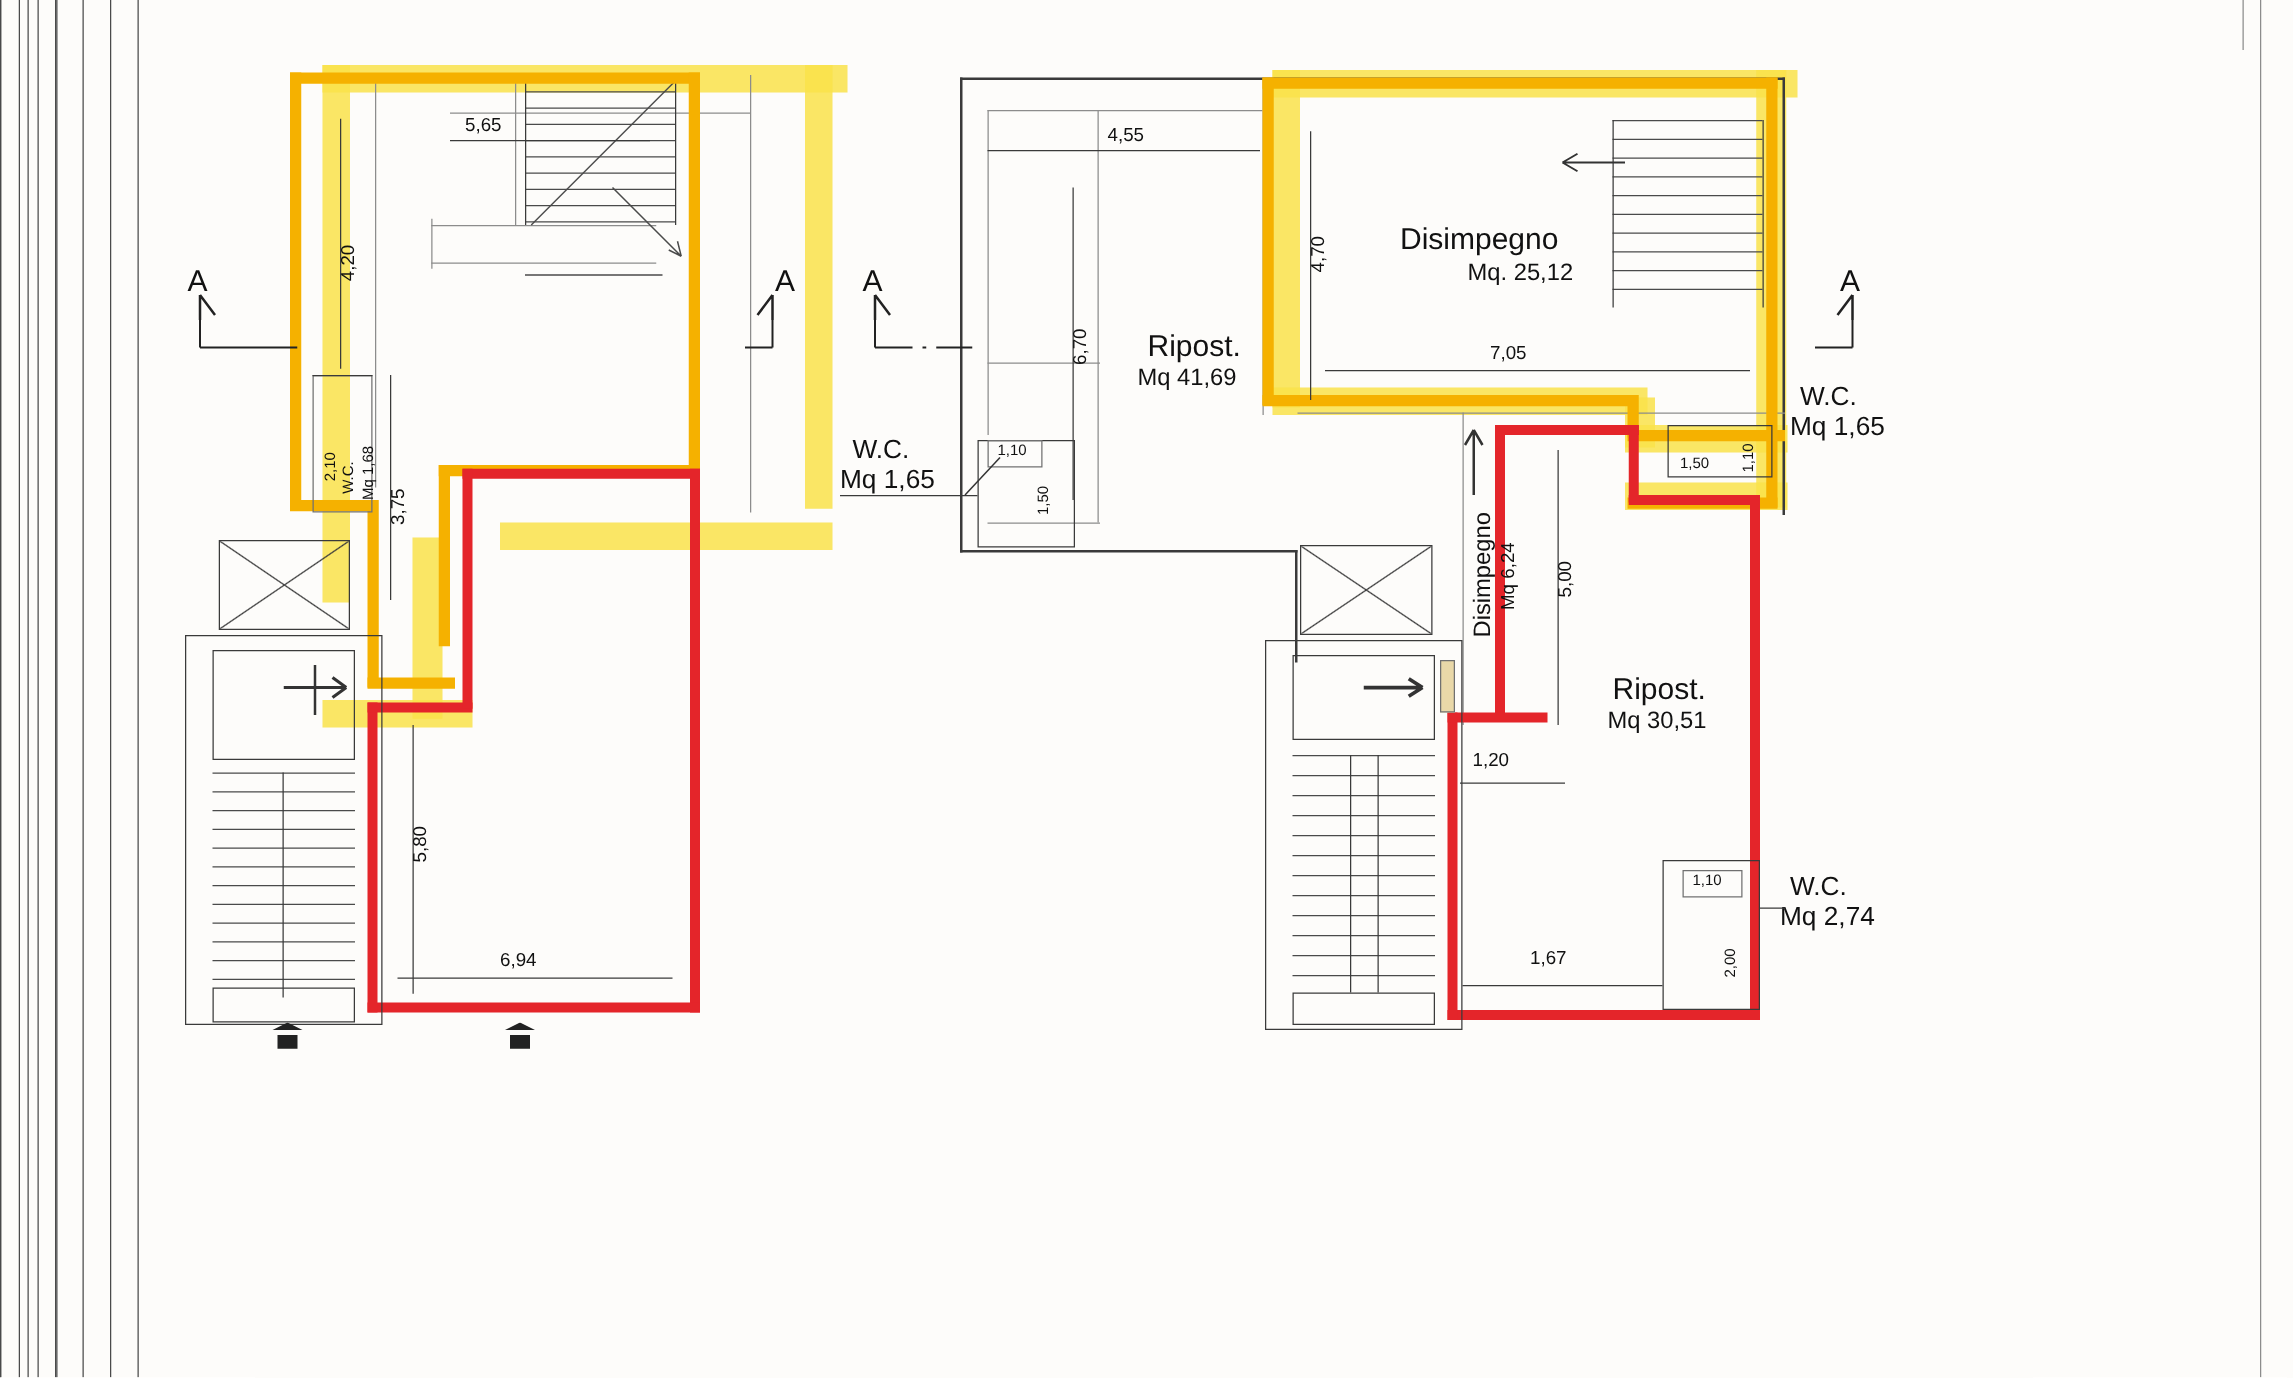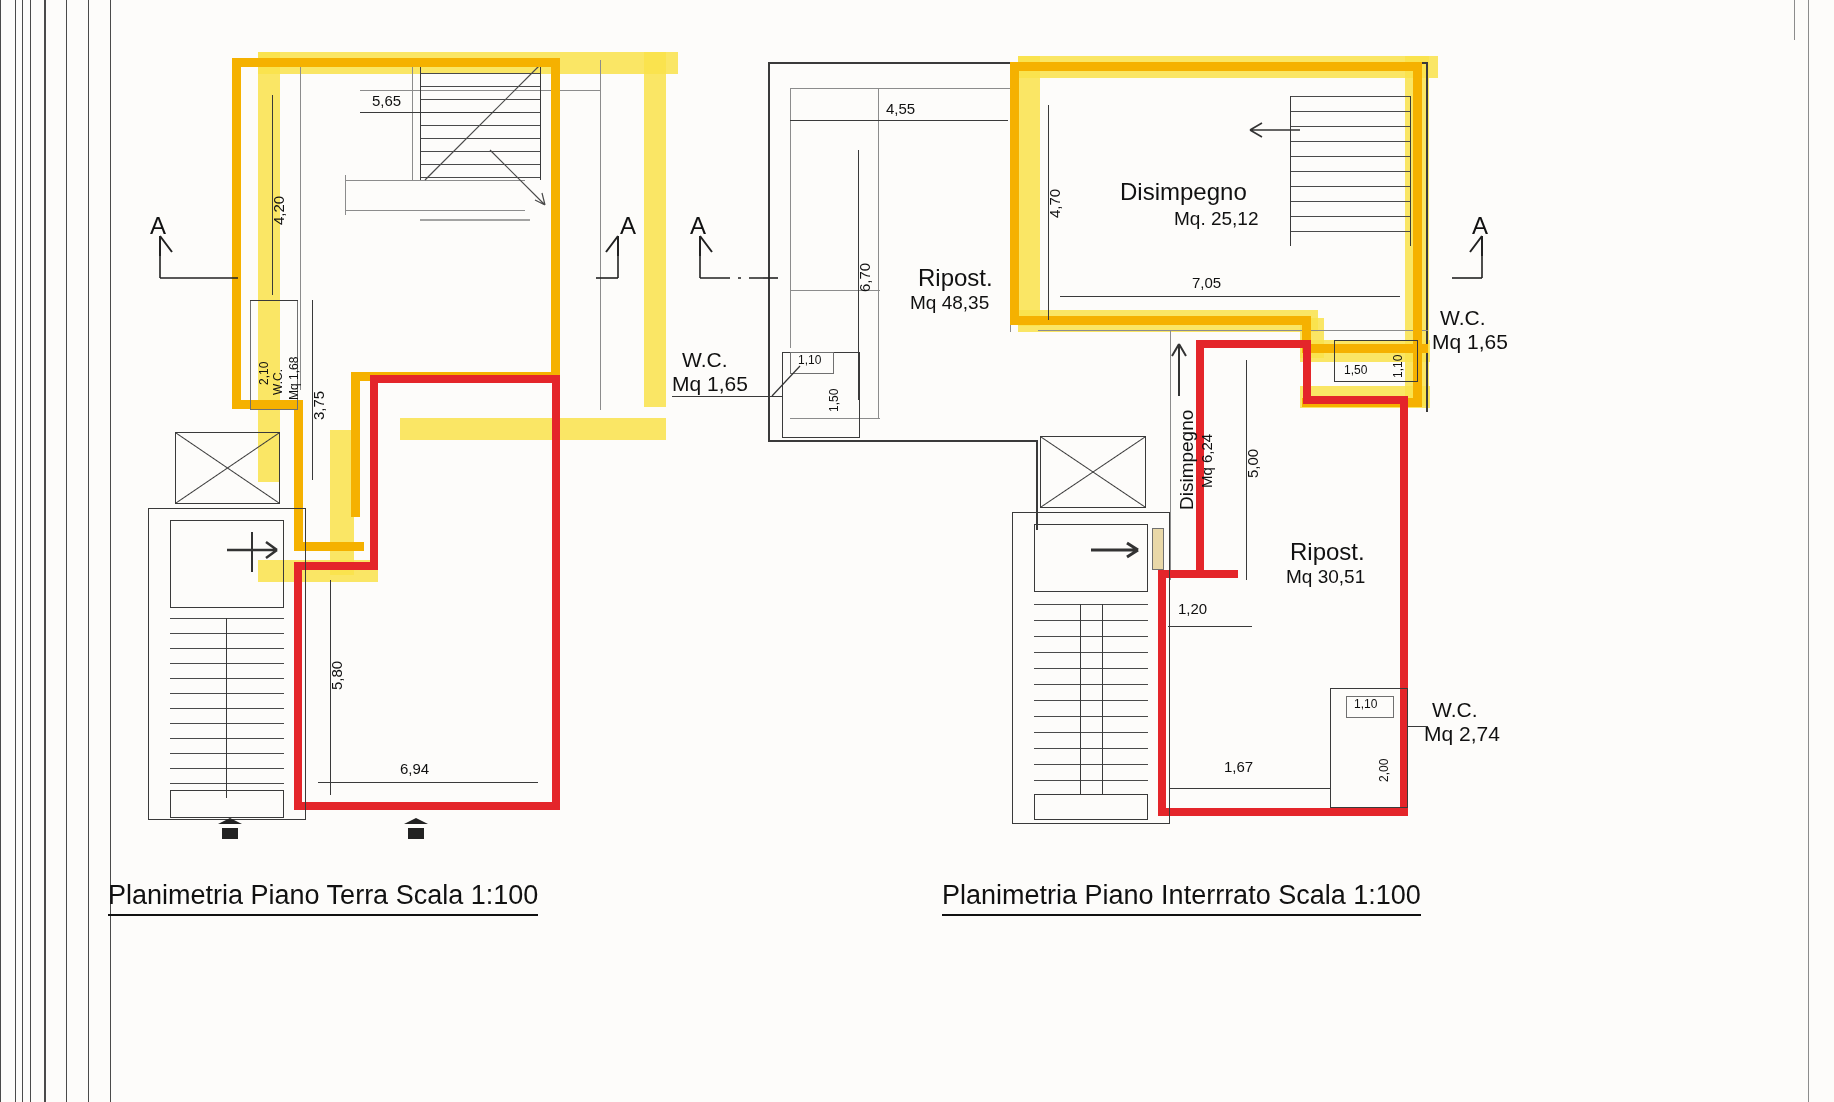--- a/index.html
+++ b/index.html
@@ -266,21 +266,20 @@
 
     <div class="secmark" style="left:596px;top:212px;width:90px;height:80px;">
       <svg viewBox="0 0 90 80" width="90" height="80">
         <path d="M22 44 L22 24 M22 24 L10 40" stroke="#222" stroke-width="2" fill="none"></path>
         <path d="M0 66 L22 66" stroke="#222" stroke-width="1.6" fill="none"></path>
         <path d="M22 44 L22 66" stroke="#222" stroke-width="1.6" fill="none"></path>
       </svg>
     </div>
     <div class="txt" style="left:620px;top:212px;font-size:24px;">A</div>
 
-    <div class="caption" style="left:108px;top:880px;">Planimetria Piano Terra Scala 1:100</div>
   </div>
 
   <div>
 
     <div class="marker-yellow" style="left:1018px;top:56px;width:420px;height:22px;"></div>
     <div class="marker-yellow" style="left:1405px;top:56px;width:24px;height:350px;"></div>
     <div class="marker-yellow" style="left:1018px;top:56px;width:22px;height:270px;"></div>
     <div class="marker-yellow" style="left:1018px;top:310px;width:300px;height:22px;"></div>
     <div class="marker-yellow" style="left:1300px;top:318px;width:24px;height:40px;"></div>
     <div class="marker-yellow" style="left:1300px;top:340px;width:130px;height:22px;"></div>
@@ -392,21 +391,21 @@
     <div class="boxthin" style="left:1152px;top:528px;width:12px;height:42px;background:#e9d8a8;"></div>
 
     <svg class="arrowsvg" style="left:1164px;top:338px;width:30px;height:60px" viewBox="0 0 30 60">
       <path d="M15 58 L15 6 M15 6 L8 18 M15 6 L22 18" stroke="#333" stroke-width="2" fill="none"></path>
     </svg>
 
     <div class="txt" style="left:1120px;top:178px;font-size:24px;">Disimpegno</div>
     <div class="txt mid" style="left:1174px;top:208px;">Mq. 25,12</div>
 
     <div class="txt" style="left:918px;top:264px;font-size:24px;">Ripost.</div>
-    <div class="txt mid" style="left:910px;top:292px;">Mq 48,35</div>
+    <div class="txt mid" style="left:910px;top:292px;">Mq 41,69</div>
 
     <div class="txt" style="left:1290px;top:538px;font-size:24px;">Ripost.</div>
     <div class="txt mid" style="left:1286px;top:566px;">Mq 30,51</div>
 
     <div class="txt rot90" style="left:1176px;top:510px;font-size:19px;">Disimpegno</div>
     <div class="txt rot90 small" style="left:1198px;top:488px;">Mq 6,24</div>
 
     <div class="dimline" style="left:790px;top:120px;width:218px;"></div>
     <div class="txt small" style="left:886px;top:100px;">4,55</div>
 
@@ -439,16 +438,15 @@
 
     <div class="secmark" style="left:1452px;top:212px;width:60px;height:80px;">
       <svg viewBox="0 0 60 80" width="60" height="80">
         <path d="M30 44 L30 24 M30 24 L18 40" stroke="#222" stroke-width="2" fill="none"></path>
         <path d="M0 66 L30 66" stroke="#222" stroke-width="1.6" fill="none"></path>
         <path d="M30 44 L30 66" stroke="#222" stroke-width="1.6" fill="none"></path>
       </svg>
     </div>
     <div class="txt" style="left:1472px;top:212px;font-size:24px;">A</div>
 
-    <div class="caption" style="left:942px;top:880px;">Planimetria Piano Interrrato Scala 1:100</div>
   </div>
 
 </div>
 
 </body></html>

